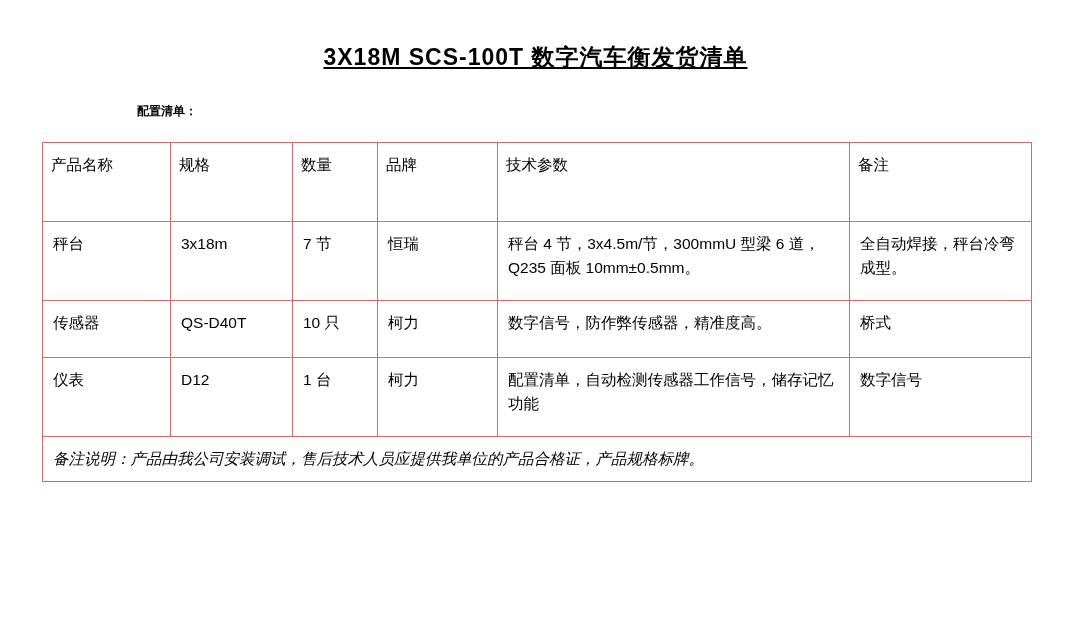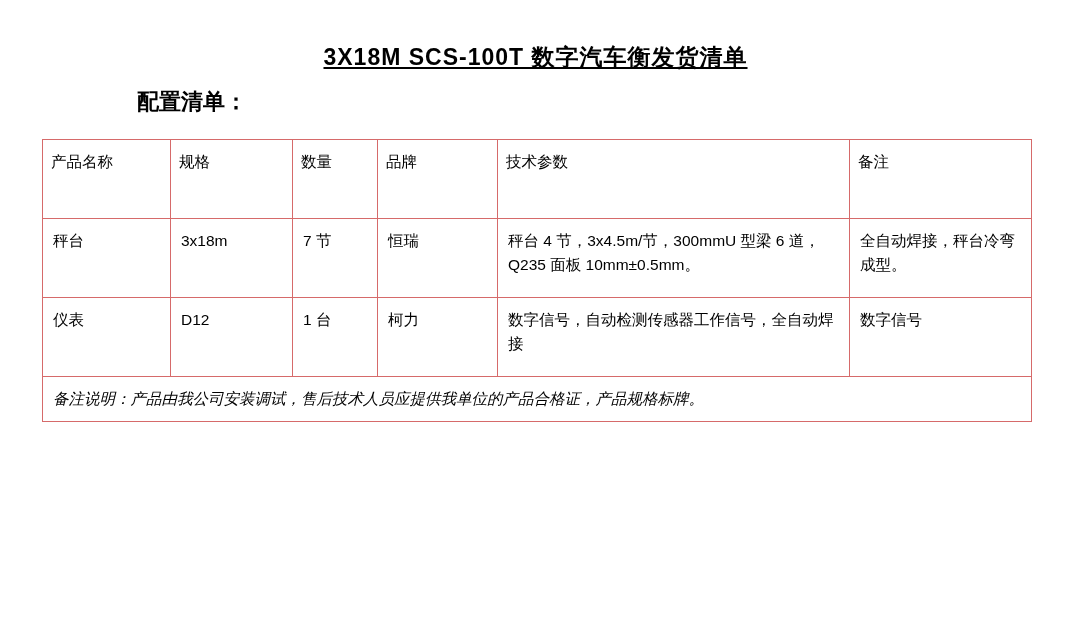--- a/index.html
+++ b/index.html
@@ -24,23 +24,23 @@
   .doc-title {
     text-align: center;
     font-size: 23px;
     font-weight: bold;
     letter-spacing: 1px;
     margin-top: 42px;
     font-family: "Liberation Sans", sans-serif;
     text-decoration: underline;
   }
   .subtitle {
-    margin-top: 14px;
+    margin-top: 30px;
     margin-left: 137px;
-    font-size: 22px;
+    font-size: 12px;
     font-weight: bold;
   }
   .table-wrap {
     margin-top: 22px;
     margin-left: 42px;
     width: 989px;
   }
   table.spec {
     border-collapse: collapse;
     width: 989px;
@@ -111,27 +111,35 @@
 
         <tr class="data-row first-data">
           <td>秤台</td>
           <td>3x18m</td>
           <td>7 节</td>
           <td>恒瑞</td>
           <td>秤台 4 节，3x4.5m/节，300mmU 型梁 6 道，Q235 面板 10mm±0.5mm。</td>
           <td>全自动焊接，秤台冷弯成型。</td>
         </tr>
 
+        <tr class="data-row">
+          <td>传感器</td>
+          <td>QS-D40T</td>
+          <td>10 只</td>
+          <td>柯力</td>
+          <td>数字信号，防作弊传感器，精准度高。</td>
+          <td>桥式</td>
+        </tr>
 
         <tr class="data-row first-data">
           <td>仪表</td>
           <td>D12</td>
           <td>1 台</td>
           <td>柯力</td>
-          <td>数字信号，自动检测传感器工作信号，全自动焊接</td>
+          <td>配置清单，自动检测传感器工作信号，储存记忆功能</td>
           <td>数字信号</td>
         </tr>
 
 
 
 
         <tr>
           <td class="note-cell" colspan="6">备注说明：产品由我公司安装调试，售后技术人员应提供我单位的产品合格证，产品规格标牌。</td>
         </tr>
       </tbody>

